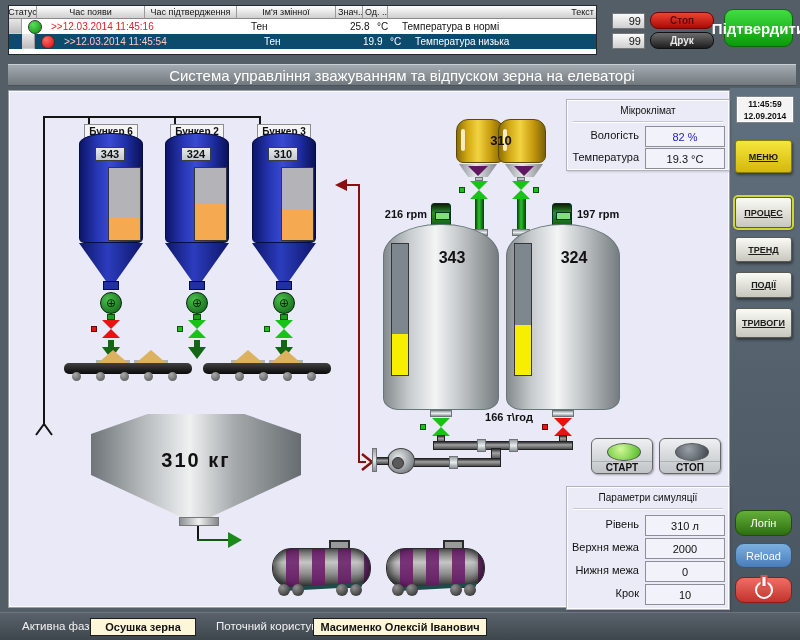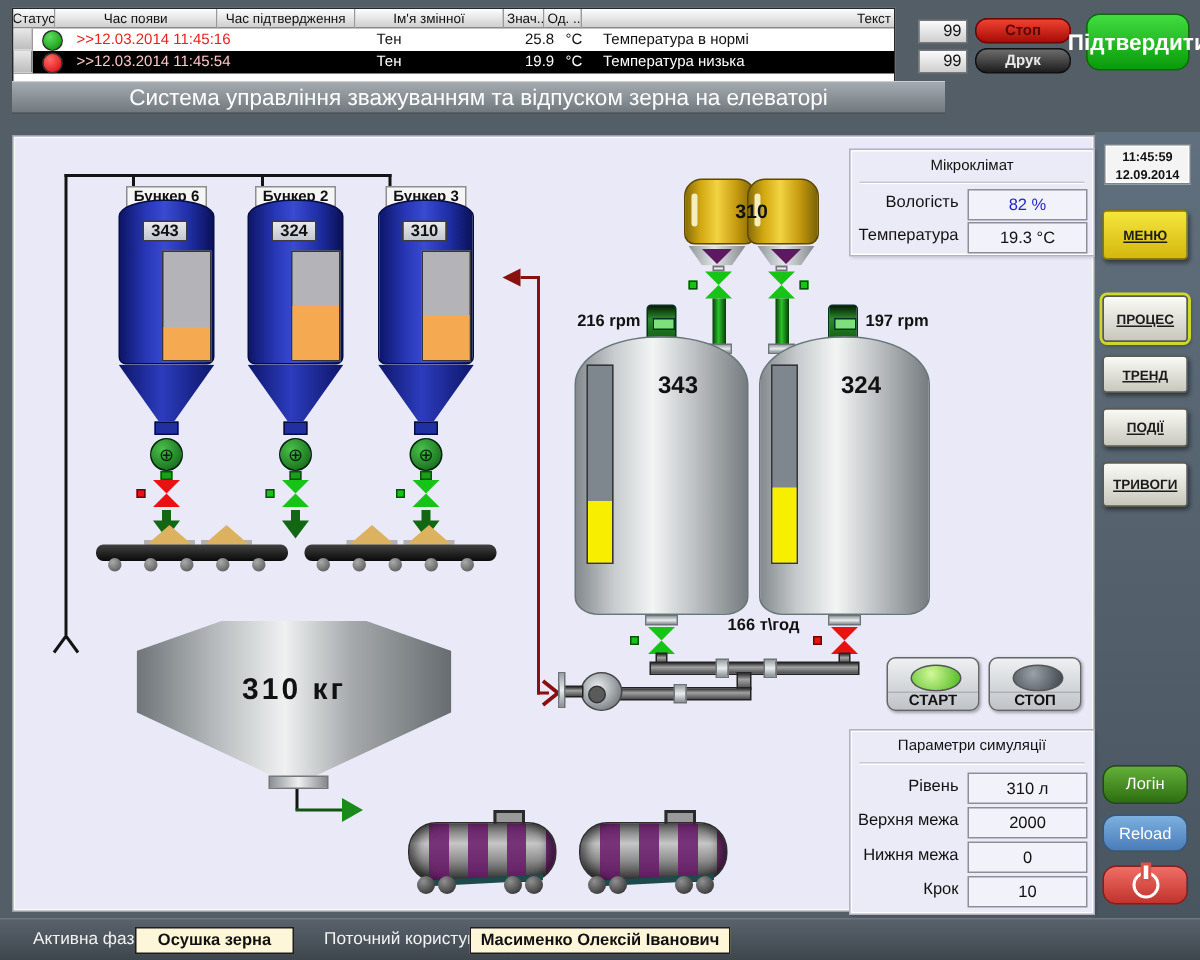--- a/index.html
+++ b/index.html
@@ -8,37 +8,37 @@
   .b{position:absolute;box-sizing:border-box;}
 
   
   .alarm-table{left:8px;top:5px;width:589px;height:50px;background:#fff;border:1px solid #23282c;font-size:10px;}
   .at-head{display:flex;height:13px;font-size:9px;}
   .at-head .hc{background:linear-gradient(#fefefe,#cfcfcf);border-right:1px solid #9a9a9a;border-bottom:1px solid #8a8a8a;
                display:flex;align-items:center;justify-content:center;white-space:nowrap;overflow:hidden;padding:0 2px;box-sizing:border-box;}
   .at-row{display:flex;height:15px;align-items:stretch;}
   .at-row .c{display:flex;align-items:center;padding:0 3px;white-space:nowrap;overflow:hidden;box-sizing:border-box;}
   .gutter{width:12px;background:linear-gradient(#e8e8e8,#bdbdbd);border-right:1px solid #9a9a9a;border-bottom:1px solid #cfcfcf;}
-  .row-sel{background:#000000;color:#fff;}
+  .row-sel{background:#0c4a6e;color:#fff;padding-left:13px;}
   .dot{width:12px;height:12px;border-radius:50%;border:1px solid #333;margin:auto;}
   .dot.green{background:radial-gradient(circle at 35% 30%,#5ae05a,#0f8a0f);}
   .dot.red{background:radial-gradient(circle at 35% 30%,#ff6a6a,#d60606);}
   .t-red{color:#e82020;}
   .t-pink{color:#ffc8c8;}
 
   .numbox{width:33px;height:16px;background:linear-gradient(#fbfbfb,#cfcfcf);border:1px solid #777;
           font-size:11px;display:flex;align-items:center;justify-content:flex-end;padding-right:3px;}
   .pill{border-radius:8px;font-size:10px;font-weight:bold;display:flex;align-items:center;justify-content:center;cursor:pointer;}
   .pill.stop{background:linear-gradient(#ef4333,#a80b06);border:1px solid #6e0404;color:#5c0808;}
   .pill.print{background:linear-gradient(#6c6c6c,#1d1d1d);border:1px solid #111;color:#e9e9e9;}
   .ack{border-radius:9px;background:linear-gradient(#41dd41,#0a9a0a);border:1px solid #0a6a0a;color:#fff;
        font-size:15px;font-weight:bold;display:flex;align-items:center;justify-content:center;cursor:pointer;}
 
   
-  .titlebar{left:8px;top:54px;width:622px;height:22px;background:linear-gradient(#a3abb1,#71787e);
+  .titlebar{left:8px;top:64px;width:788px;height:22px;background:linear-gradient(#a3abb1,#71787e);
             border-top:1px solid #c9ced3;border-bottom:1px solid #4c5257;color:#fff;font-size:15px;
             display:flex;align-items:center;justify-content:center;}
 
   
   .canvas{left:8px;top:90px;width:722px;height:518px;background:#e9e9f7;border:1px solid #9aa0a6;
           box-shadow:inset 0 0 0 1px #fbfbfd;}
 
   
   .sidebar{left:730px;top:88px;width:70px;height:524px;background:linear-gradient(180deg,#61707e,#49555f);}
   .clock{left:736px;top:96px;width:58px;height:27px;background:#f4f4f4;border:1px solid #7d858c;

